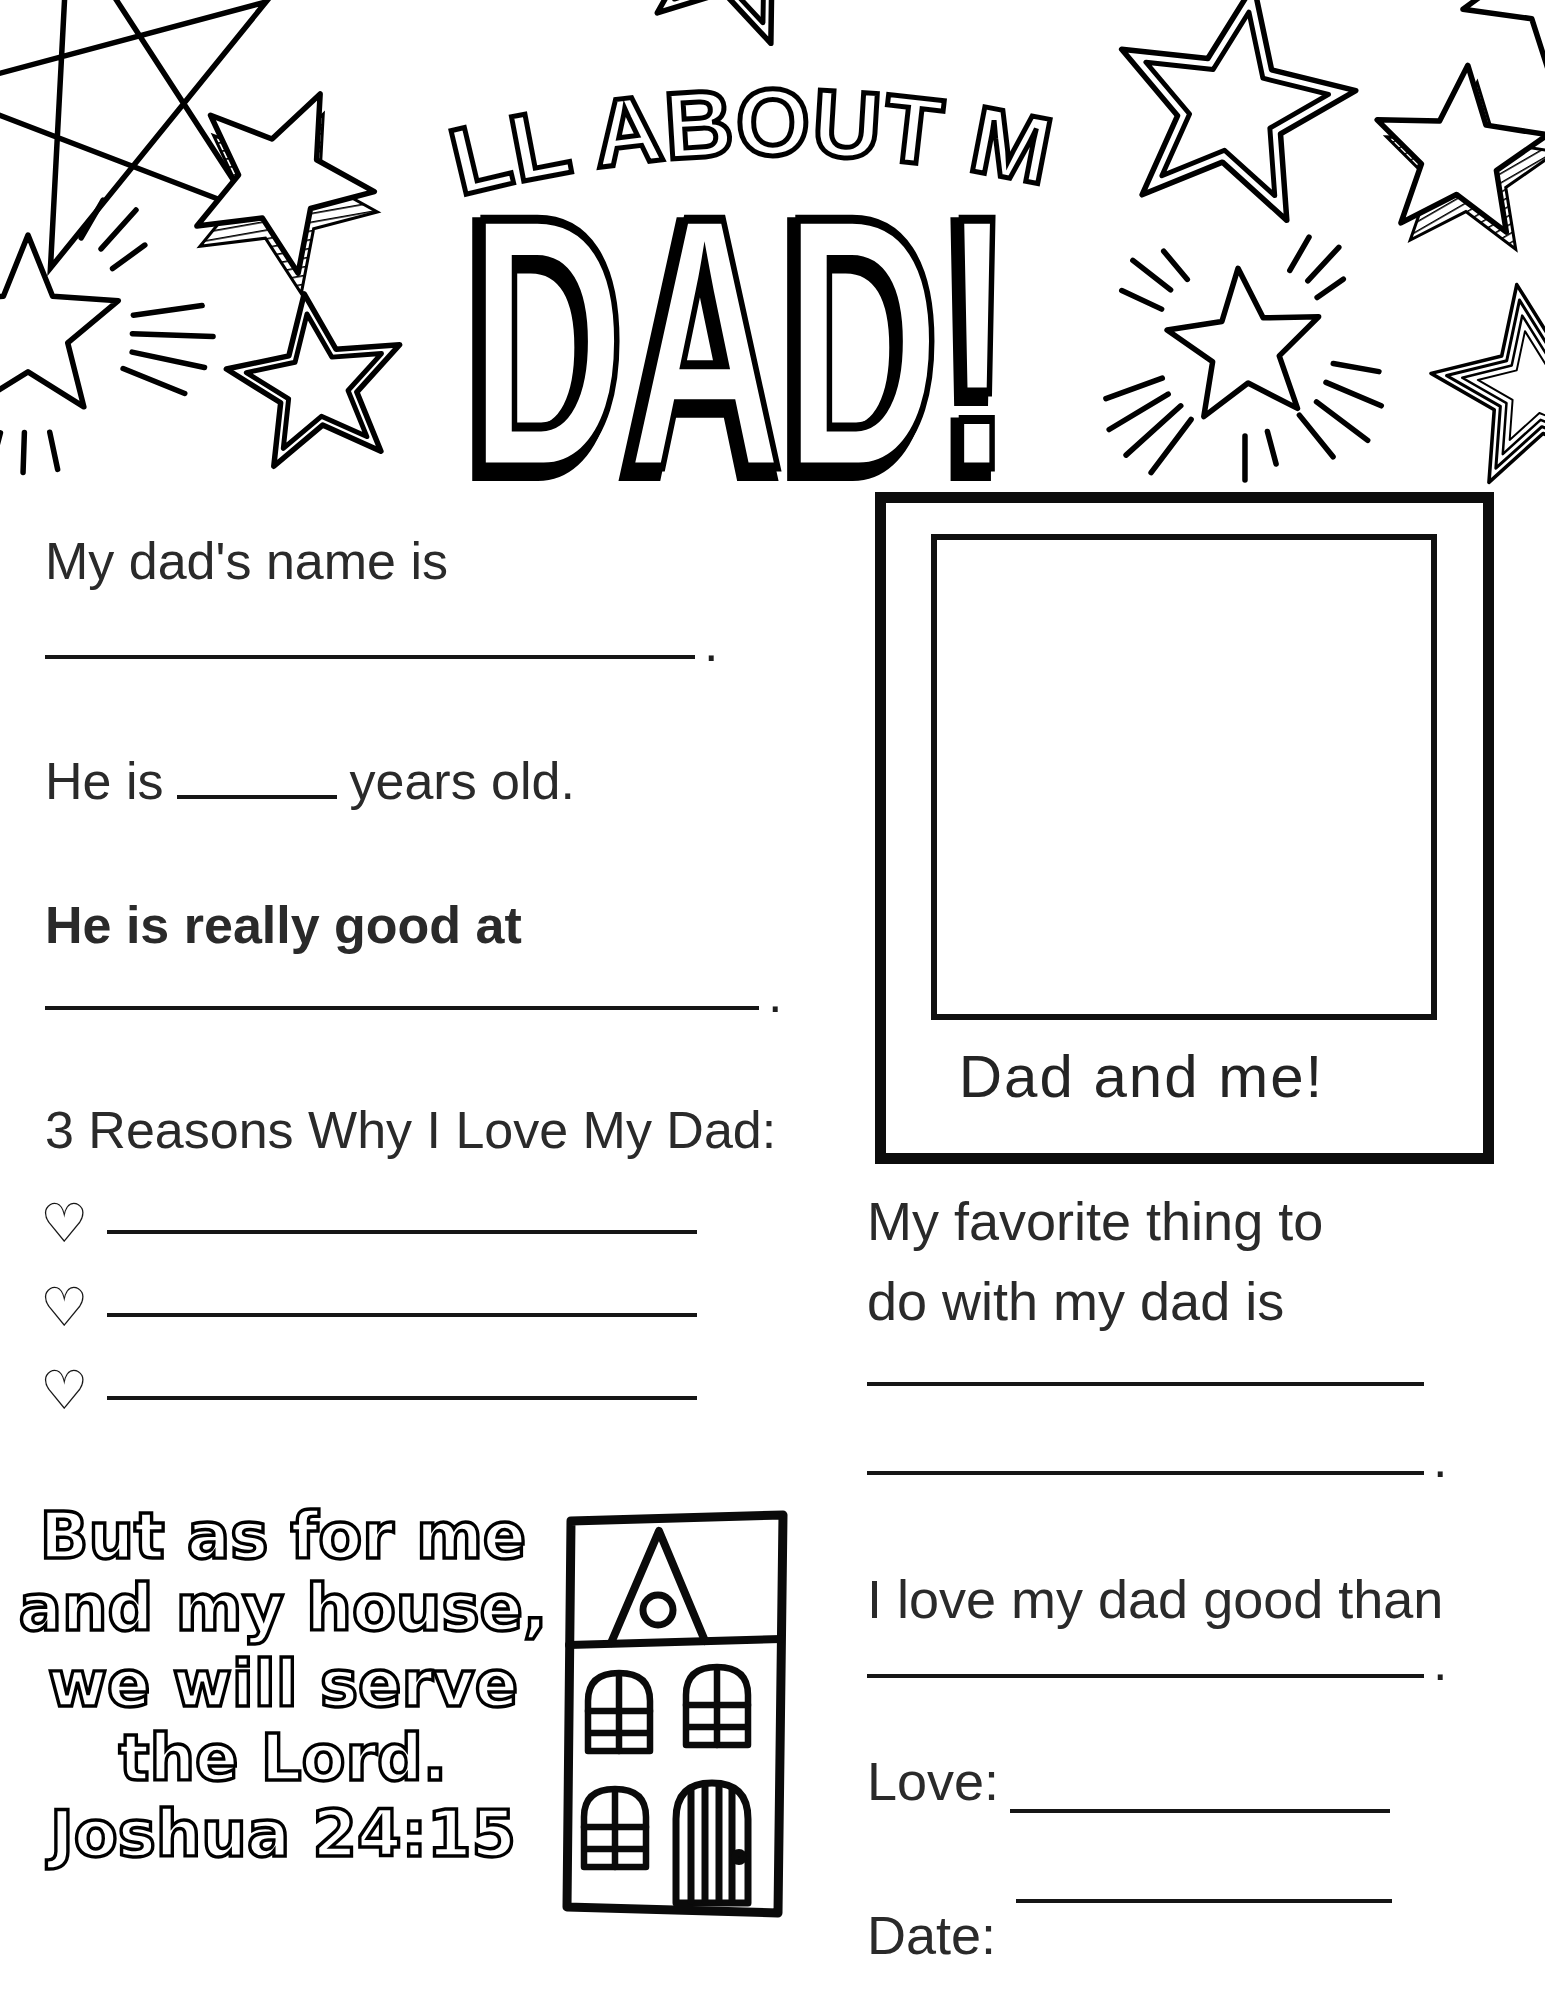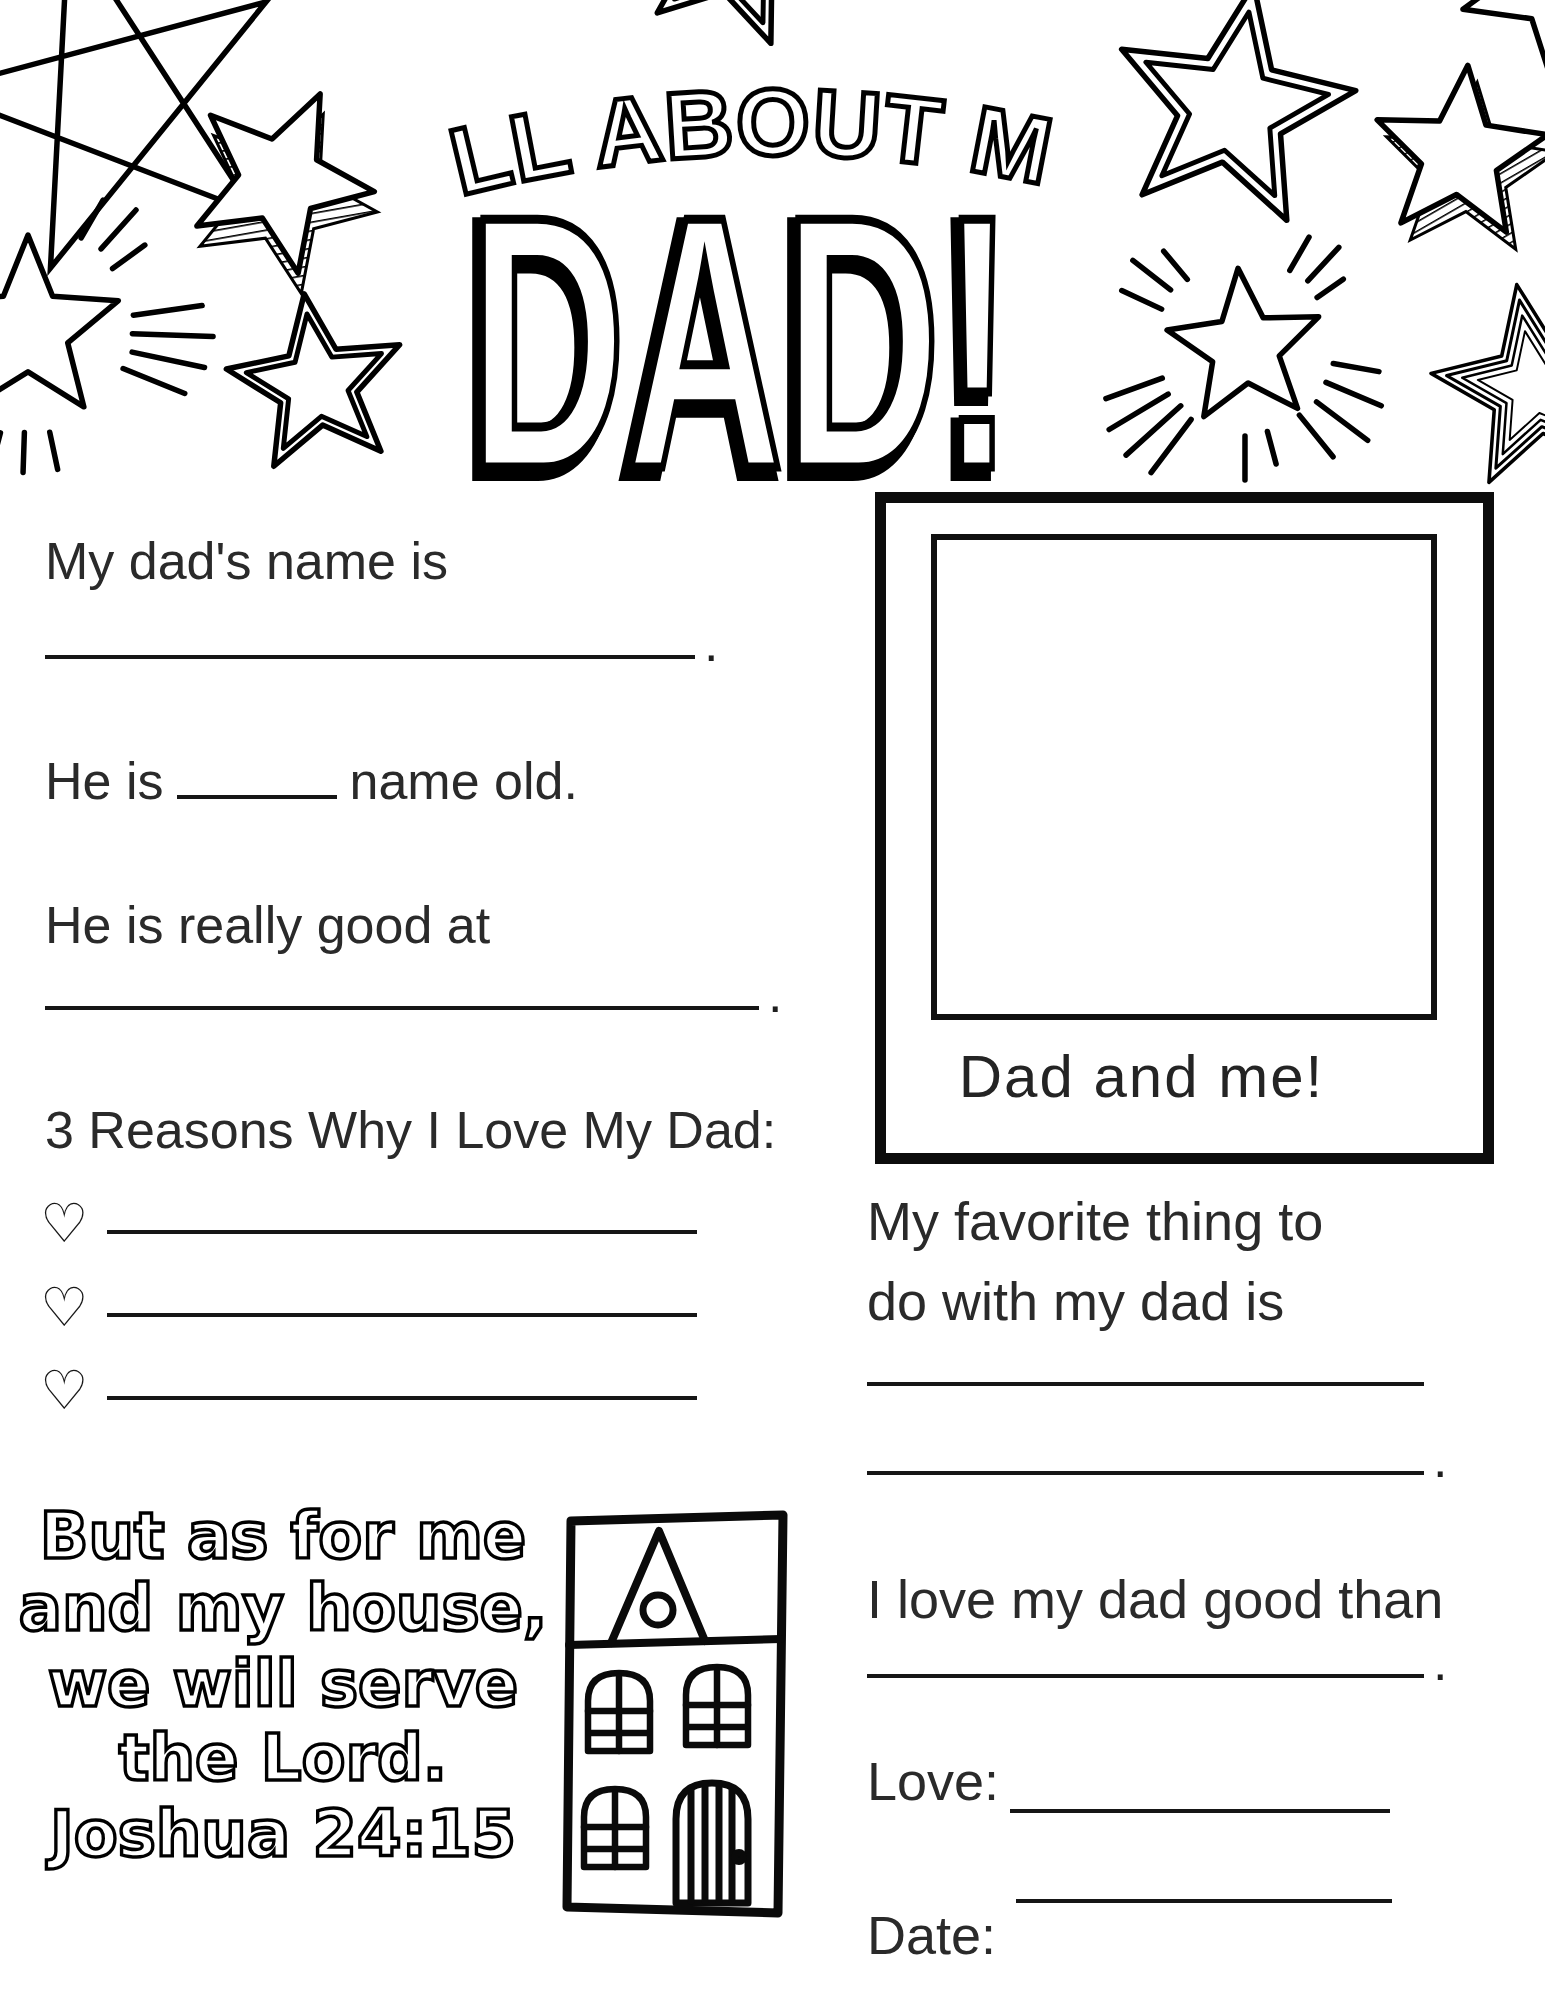--- a/index.html
+++ b/index.html
@@ -108,24 +108,24 @@
     </text>
     <text x="351" y="427" text-anchor="middle" font-size="360" font-weight="bold" textLength="545" lengthAdjust="spacingAndGlyphs" fill="#000000" stroke="#000000" stroke-width="16" transform="translate(-6,6)">DAD!</text>
     <text x="351" y="427" text-anchor="middle" font-size="360" font-weight="bold" textLength="545" lengthAdjust="spacingAndGlyphs" fill="#ffffff" stroke="#000000" stroke-width="9">DAD!</text>
   </svg>
 
   <div class="prompt" style="left:45px;top:532px;text-align:center;">My dad's name is</div>
   <div class="blank" style="left:45px;top:655px;width:650px;"></div>
   <div class="period" style="left:704px;top:613px;">.</div>
 
   <div class="prompt" style="left:45px;top:752px;">
-    <span>He is</span><span class="inline-blank"></span><span>name old.</span>
+    <span>He is</span><span class="inline-blank"></span><span>years old.</span>
   </div>
 
-  <div class="prompt" style="left:45px;top:896px;">He is really good at</div>
+  <div class="prompt" style="left:45px;top:896px;font-weight:bold;">He is really good at</div>
   <div class="blank" style="left:45px;top:1006px;width:714px;"></div>
   <div class="period" style="left:768px;top:964px;">.</div>
 
   <div class="prompt" style="left:45px;top:1101px;">3 Reasons Why I Love My Dad:</div>
 
   <div class="heart" style="left:40px;top:1192px;">♡</div>
   <div class="blank" style="left:107px;top:1230px;width:590px;"></div>
   <div class="heart" style="left:40px;top:1276px;">♡</div>
   <div class="blank" style="left:107px;top:1313px;width:590px;"></div>
   <div class="heart" style="left:40px;top:1359px;">♡</div>

